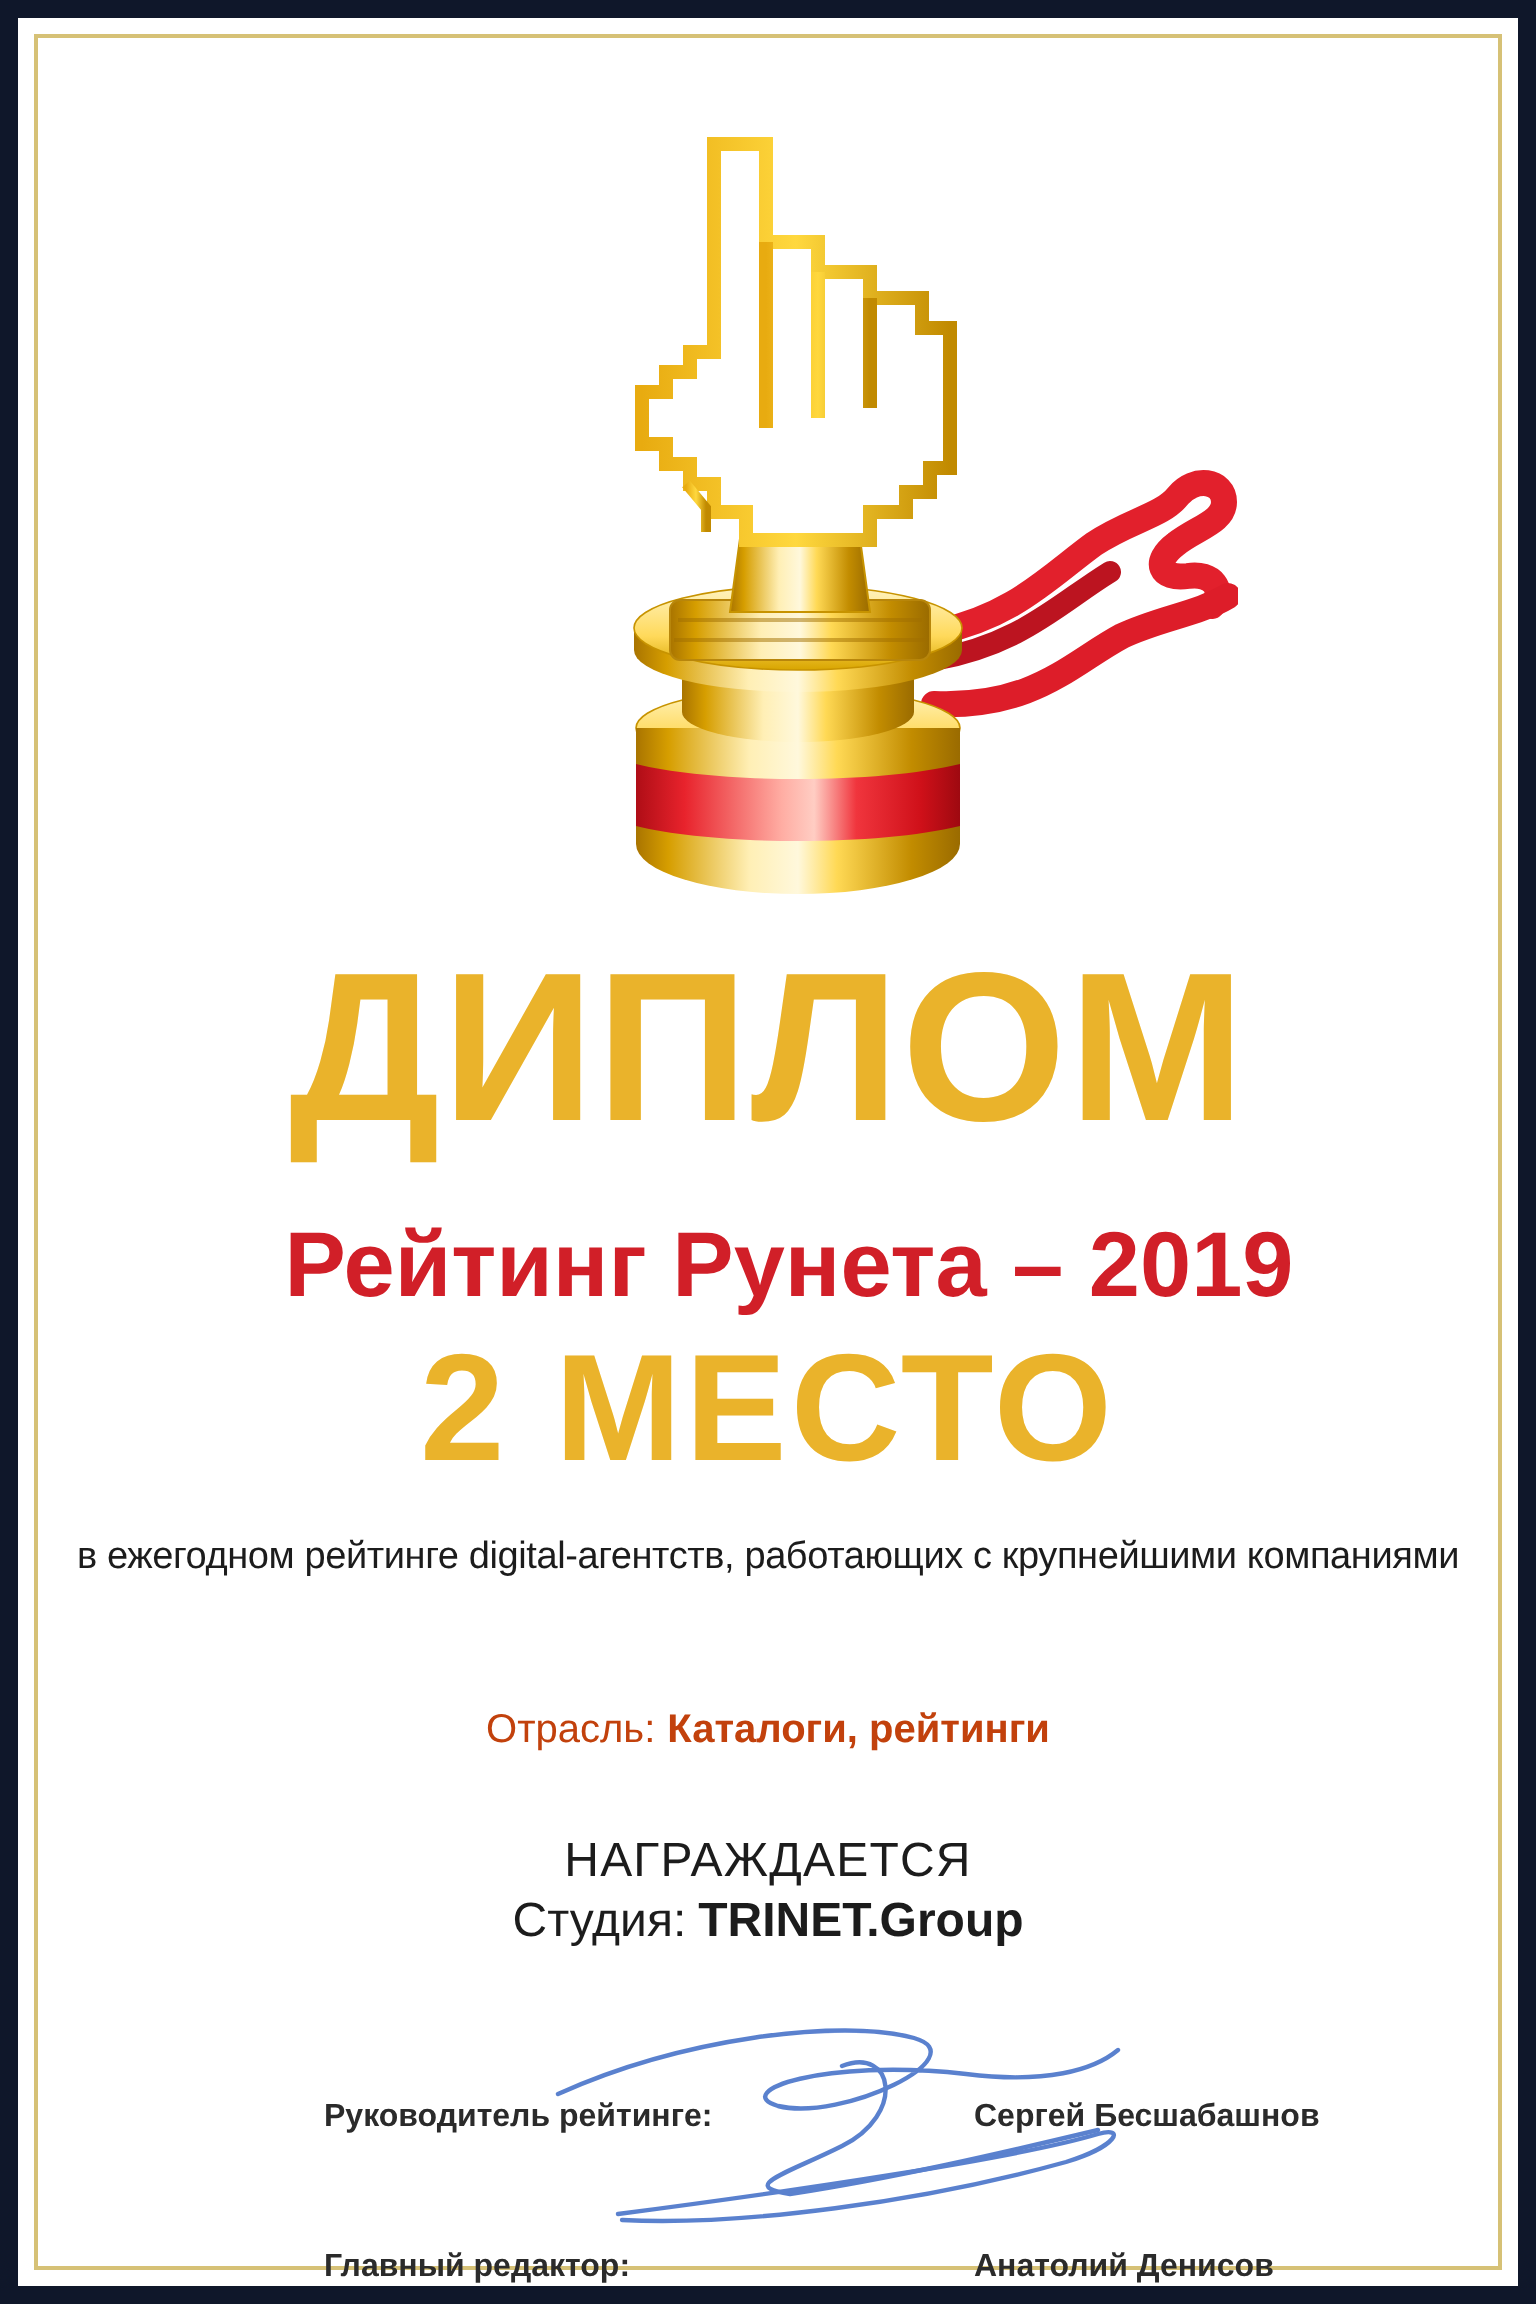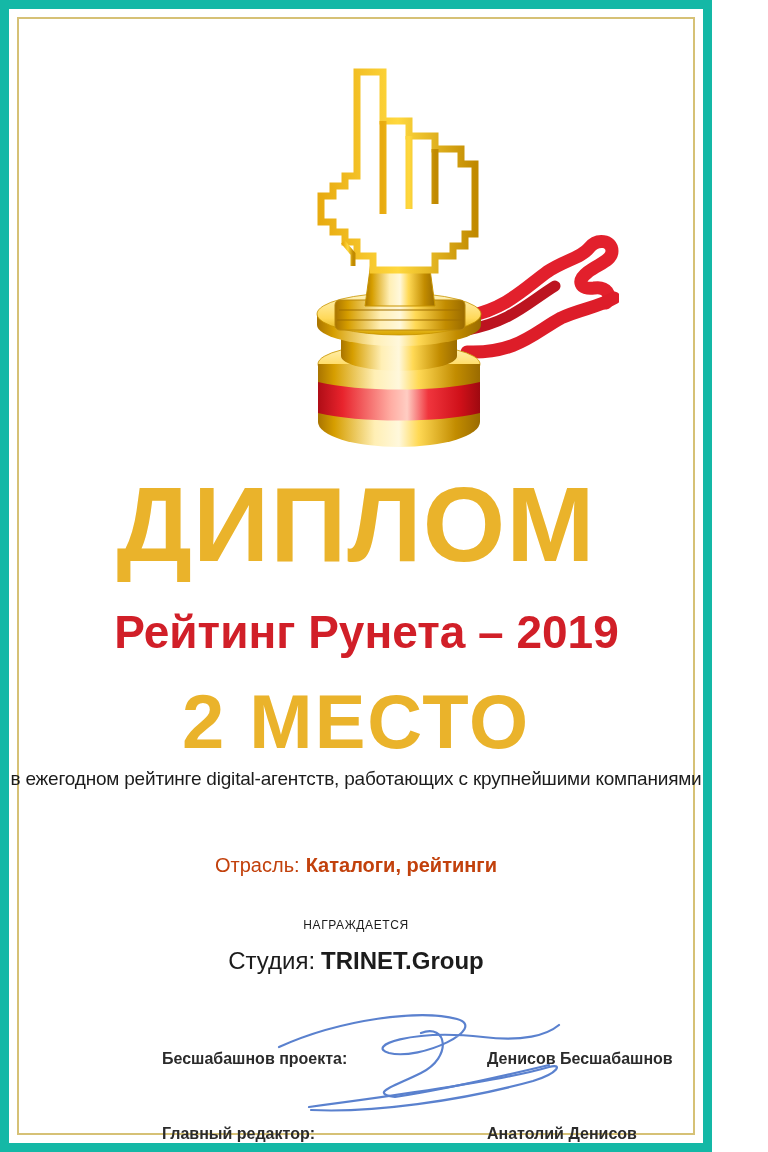--- a/index.html
+++ b/index.html
@@ -1,36 +1,36 @@
 <!DOCTYPE html>
 <html><head>
 <meta charset="utf-8">
 <style>
   html,body{margin:0;padding:0;background:#ffffff;}
   body{font-family:"Liberation Sans", sans-serif;}
   .page{
     position:relative;
-    width:712px;height:1152px;
+    width:768px;height:1152px;
     box-sizing:border-box;
-    border:9px solid #14b8a6;
+    border:9px solid #0f172a;
     background:#ffffff;
     overflow:hidden;
   }
   .gold-frame{
     position:absolute;inset:8px;
     border:2px solid #D6C176;
     pointer-events:none;
   }
   .ct{position:absolute;left:0;right:0;text-align:center;line-height:1;}
   .title{top:462px;font-size:106px;font-weight:700;color:#EAB32B;letter-spacing:1px;}
   .rating{top:600px;font-size:46px;font-weight:700;color:#D11F28;padding-left:21px;}
-  .place{top:675px;font-size:76px;font-weight:700;color:#EAB32B;letter-spacing:2px;}
+  .place{top:658px;font-size:76px;font-weight:700;color:#EAB32B;letter-spacing:2px;}
   .subtitle{top:758px;font-size:19px;color:#1C1C1C;letter-spacing:-0.2px;line-height:1.3;}
   .industry{top:846px;font-size:20px;color:#c2410c;}
-  .awarded{top:910px;font-size:12px;color:#1C1C1C;letter-spacing:0.6px;}
+  .awarded{top:910px;font-size:24px;color:#1C1C1C;letter-spacing:0.6px;}
   .studio{top:940px;font-size:24px;color:#1C1C1C;}
   .lab{margin-right:6px;}
   .val{font-weight:700;}
   .sig-role{position:absolute;left:153px;font-size:16px;font-weight:700;color:#2B2B2B;line-height:1.2;}
   .sig-name{position:absolute;left:478px;font-size:16px;font-weight:700;color:#2B2B2B;line-height:1.2;}
   .row1{top:1040px;}
   .row2{top:1115px;}
   .trophy{position:absolute;left:270px;top:55px;}
   .signature{position:absolute;left:252px;top:986px;}
 </style>
@@ -113,17 +113,17 @@
   </div>
 
   <svg class="signature" width="310" height="122" viewBox="0 0 310 122" aria-hidden="true">
     <g fill="none" stroke="#4470C8" stroke-width="2.2" stroke-linecap="round" opacity="0.88">
       <path d="M18,52 C80,24 160,14 196,24 C228,33 160,66 128,58 C104,51 150,34 222,42 C262,47 286,40 298,30"></path>
       <path d="M160,38 C186,28 192,62 160,78 C132,92 108,98 134,102 C186,94 238,82 288,70"></path>
       <path d="M48,112 C140,100 248,84 288,72 C302,68 298,78 272,86 C200,106 110,118 50,115"></path>
     </g>
   </svg>
 
-  <div class="sig-role row1">Бесшабашнов проекта:</div>
-  <div class="sig-name row1">Денисов Бесшабашнов</div>
+  <div class="sig-role row1">Руководитель рейтинге:</div>
+  <div class="sig-name row1">Сергей Бесшабашнов</div>
   <div class="sig-role row2">Главный редактор:</div>
   <div class="sig-name row2">Анатолий Денисов</div>
 </div>
 
 </body></html>

